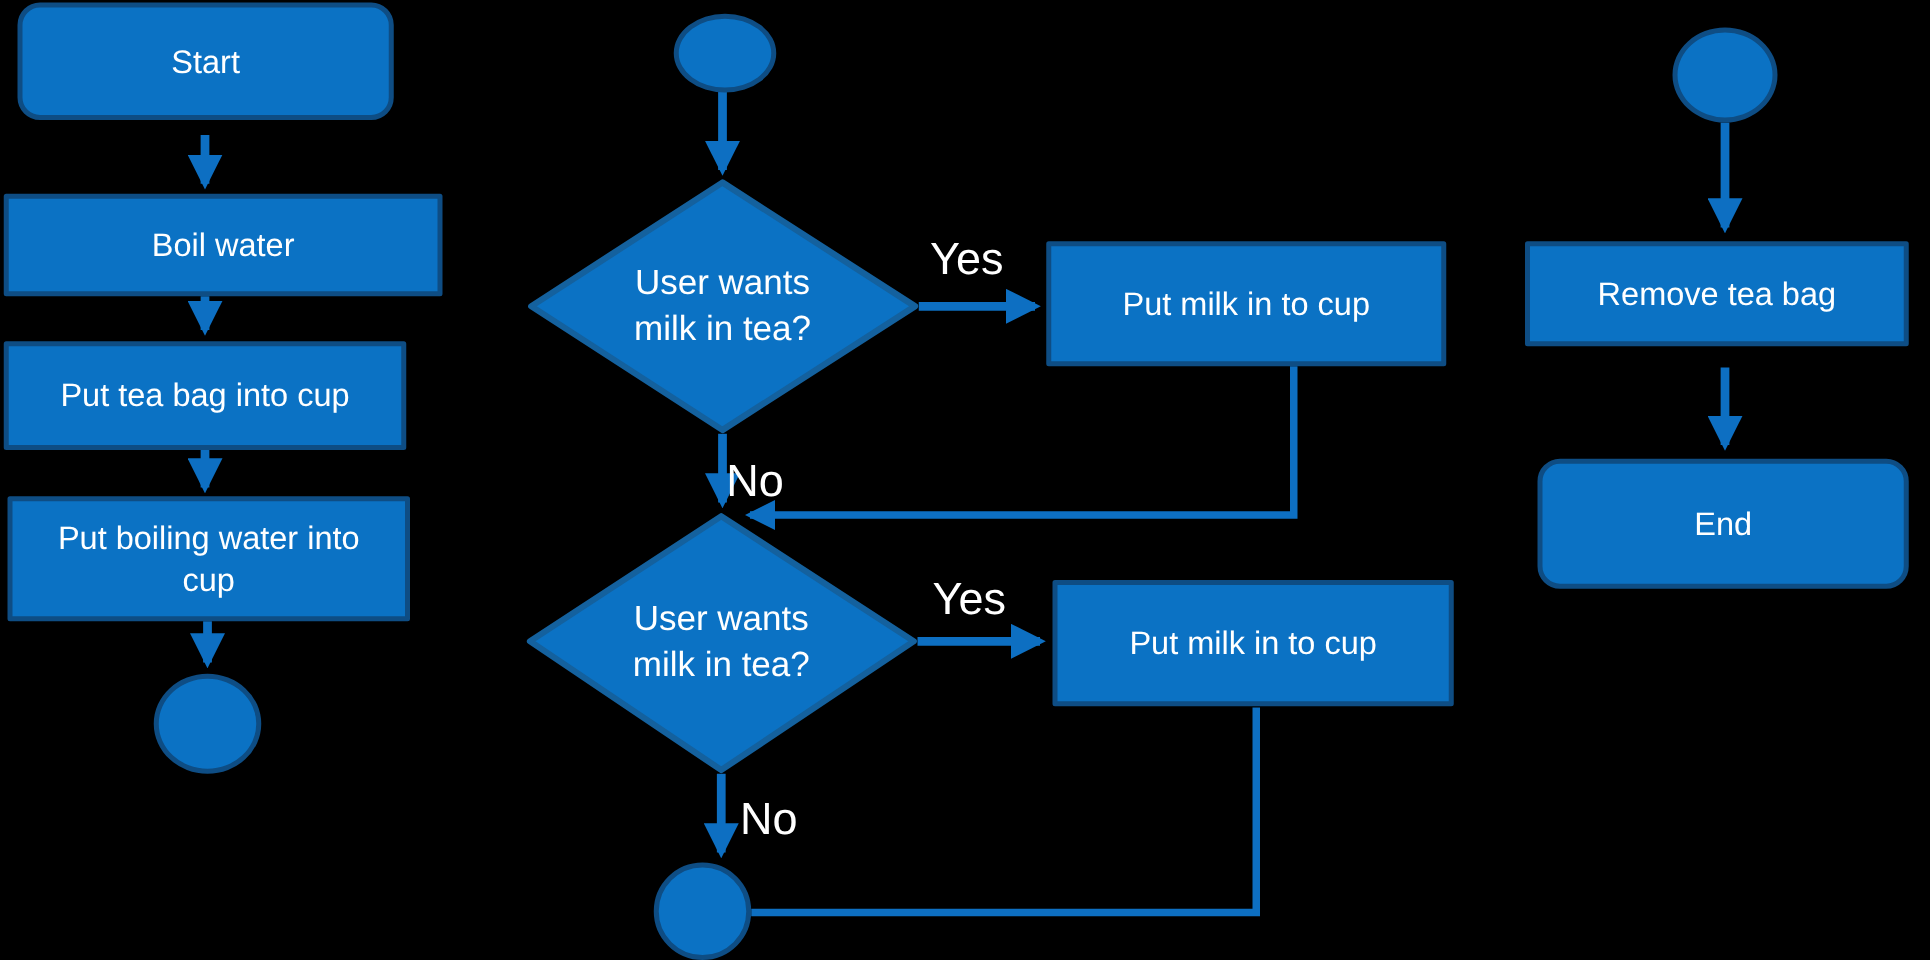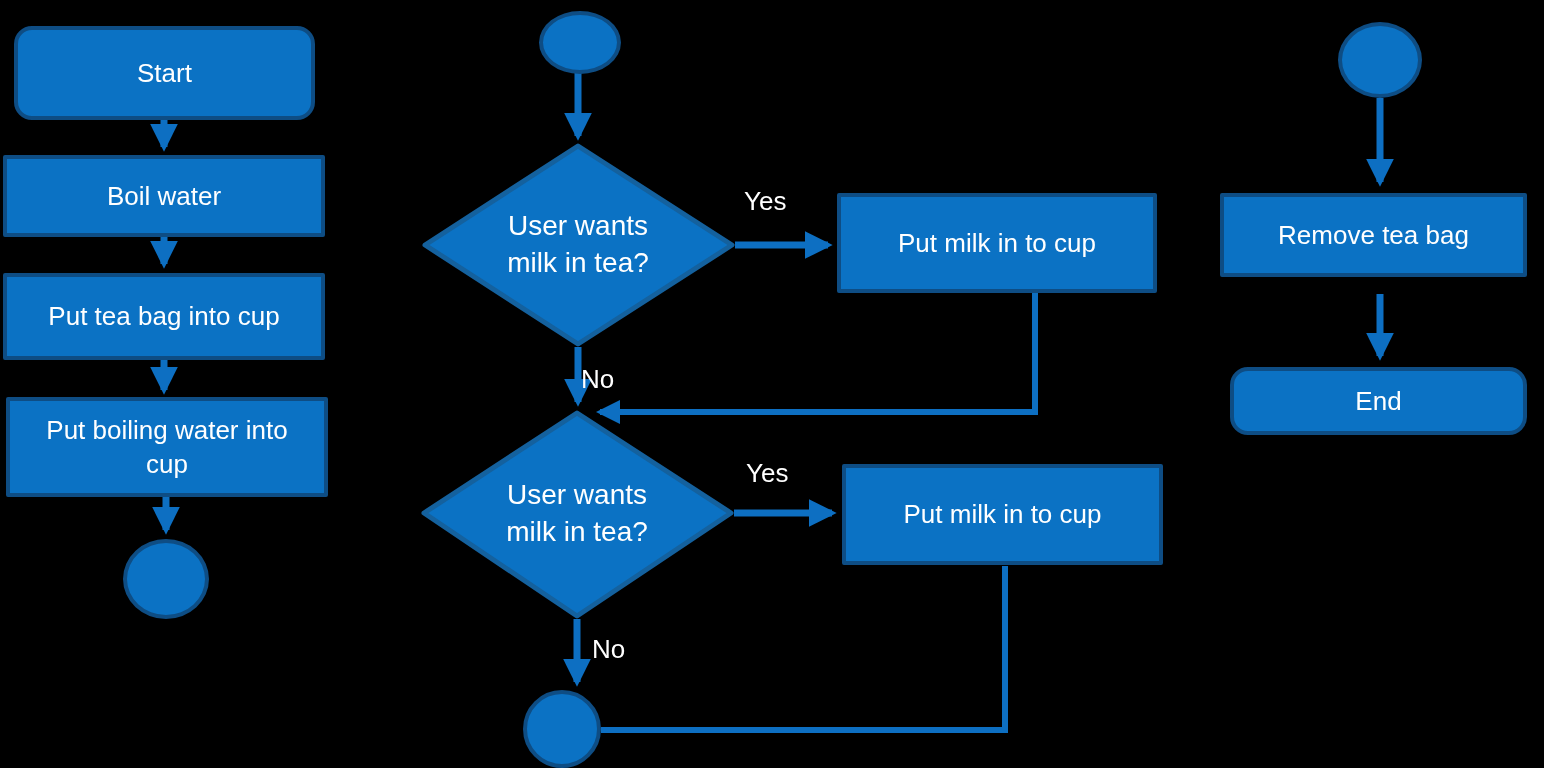--- a/index.html
+++ b/index.html
@@ -27,35 +27,35 @@
   .rounded{border-radius:18px;}
   .rect{border-radius:2px;}
   .circle{border-radius:50%;padding:0;}
   .dtext{
     position:absolute;display:flex;align-items:center;justify-content:center;text-align:center;
     font-size:28px;line-height:1.32;color:var(--text);
   }
   .dtext .txt{display:block;max-width:150px;margin:0 auto;}
   .txt{display:block;margin:0 auto;}
   .w240{max-width:240px;} .w250{max-width:250px;} .w230{max-width:230px;}
-  .edge-label{position:absolute;font-size:26px;color:var(--text);white-space:nowrap;}
+  .edge-label{position:absolute;font-size:36px;color:var(--text);white-space:nowrap;}
 
   
-  #n-start{left:14px;top:26px;width:301px;height:94px;}
-  #n-boil{left:3px;top:155px;width:322px;height:82px;}
+  #n-start{left:14px;top:2px;width:301px;height:94px;}
+  #n-boil{left:3px;top:155px;width:351px;height:82px;}
   #n-teabag{left:3px;top:273px;width:322px;height:87px;}
   #n-boiling{left:6px;top:397px;width:322px;height:100px;}
   #n-circle-left{left:123px;top:539px;width:86px;height:80px;}
   #n-circle-mid{left:539px;top:11px;width:82px;height:63px;}
   #n-milk1{left:837px;top:193px;width:320px;height:100px;}
   #n-milk2{left:842px;top:464px;width:321px;height:101px;}
   #n-circle-bottom{left:523px;top:690px;width:78px;height:78px;}
   #n-circle-right{left:1338px;top:22px;width:84px;height:76px;}
   #n-remove{left:1220px;top:193px;width:307px;height:84px;}
-  #n-end{left:1230px;top:367px;width:297px;height:68px;}
+  #n-end{left:1230px;top:367px;width:297px;height:104px;}
 
   #t-milk-decision{left:478px;top:157px;width:200px;height:176px;}
   #t-sugar-decision{left:477px;top:425px;width:200px;height:178px;}
 
   #l-milk-yes{left:744px;top:186px;}
   #l-milk-no{left:581px;top:364px;}
   #l-sugar-yes{left:746px;top:458px;}
   #l-sugar-no{left:592px;top:634px;}
 </style>
 </head>

